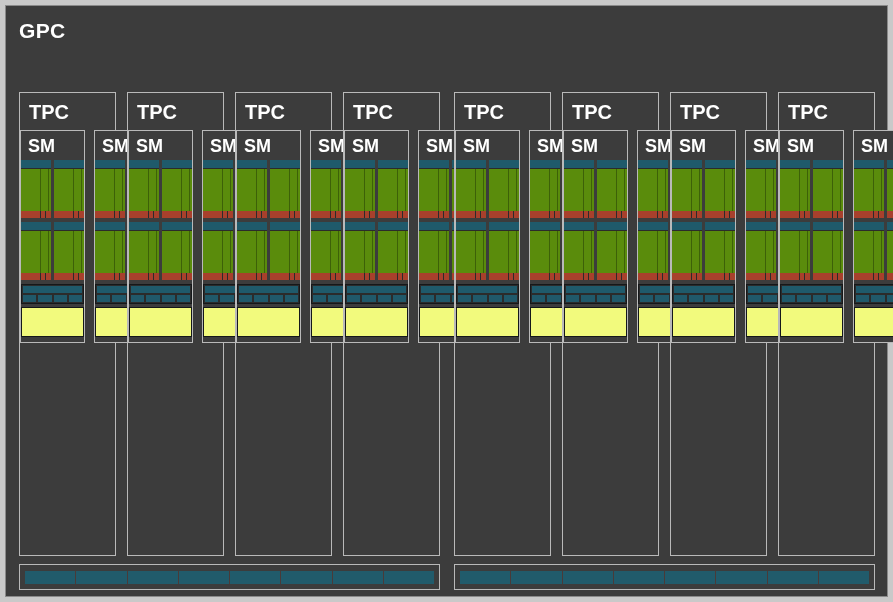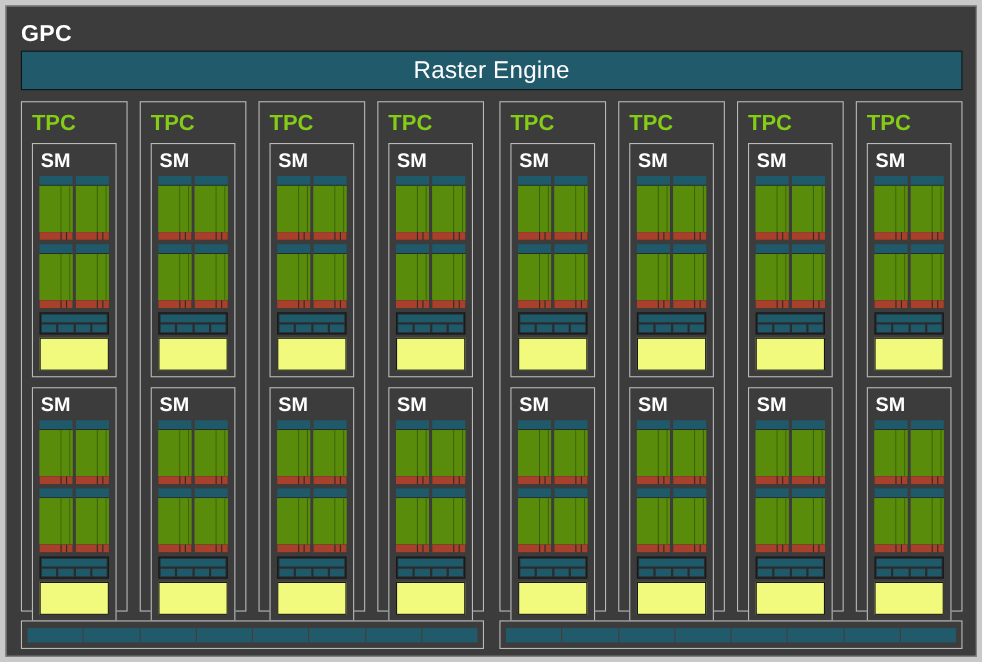--- a/index.html
+++ b/index.html
@@ -77,32 +77,31 @@
 
   .tpc {
     width: 97px;
     box-sizing: border-box;
     border: 1px solid #b9b9b9;
     background: #3c3c3c;
     position: relative;
     padding: 0;
   }
   .tpc-label {
-    color: #84cc16;
+    color: #ffffff;
     font-size: 20px;
     font-weight: bold;
     line-height: 1;
     margin: 9px 0 0 9px;
   }
 
   
   .sm-stack {
     margin-top: 8px;
     display: flex;
-    flex-direction: column;
     gap: 9px;
     align-items: center;
   }
   .sm {
     width: 77px;
     box-sizing: border-box;
     border: 1px solid #b9b9b9;
     background: #3c3c3c;
     padding: 0 0 5px 0;
   }
@@ -226,23 +225,20 @@
   }
   .rop-seg:last-child { border-right: none; }
 </style>
 </head>
 <body>
 
 <div id="gpc-panel">
 
   <div id="gpc-label">GPC</div>
 
-  <div id="raster-engine">
-    <span class="re-text">Raster Engine</span>
-  </div>
 
   <div id="tpc-row">
       <div class="tpc-group">
         <div class="tpc">
           <div class="tpc-label">TPC</div>
           <div class="sm-stack">
             <div class="sm">
               <div class="sm-label">SM</div>
               <div class="sm-inner">
                 <div class="proc-row">

